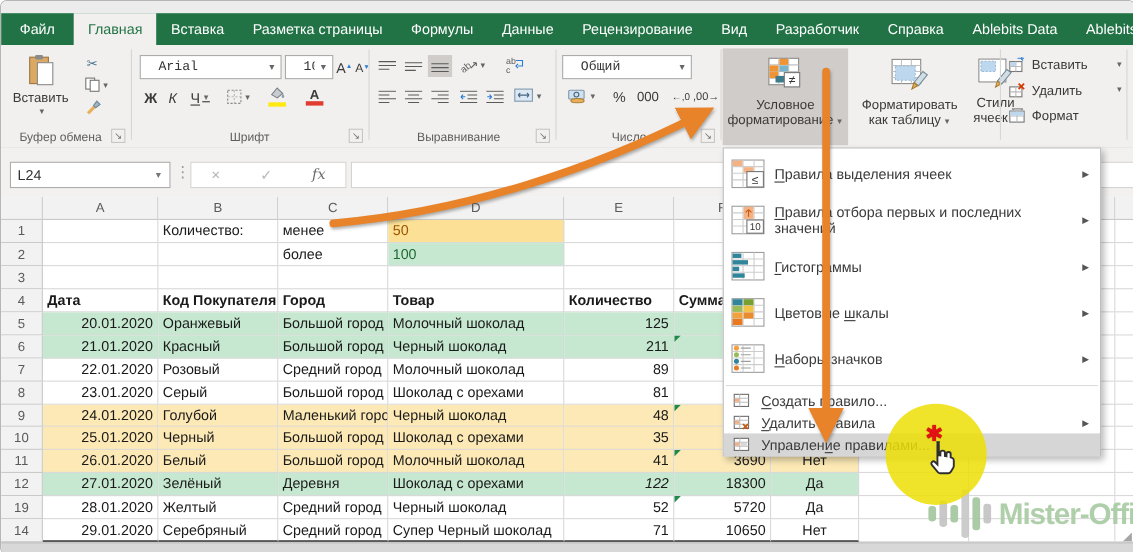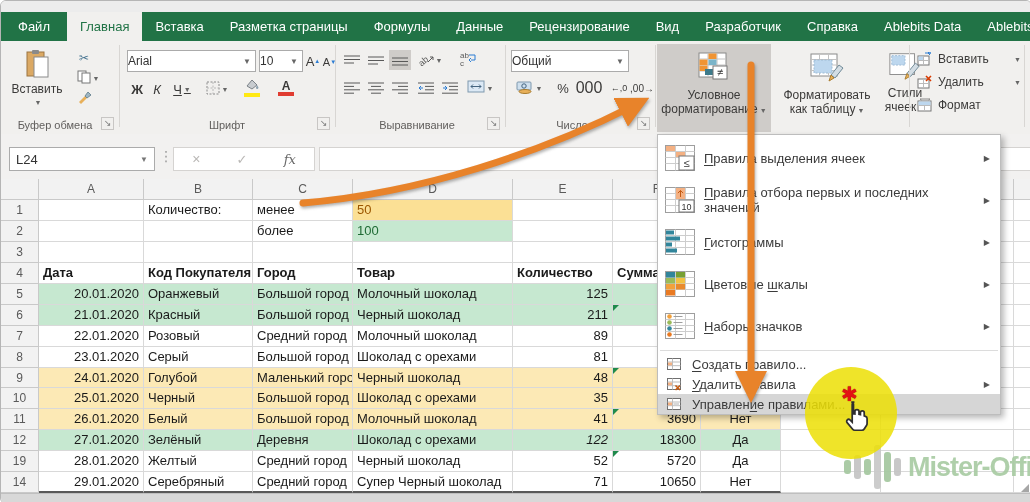--- a/index.html
+++ b/index.html
@@ -9,21 +9,21 @@
   .tabbar{position:absolute;left:0;top:11px;width:100%;height:29px;background:#217346;display:flex;align-items:stretch;}
   .tab{display:flex;align-items:center;padding:0 13px;font-size:13px;color:#fff;cursor:default;white-space:nowrap;}
   .tab.active{background:#f1f0ee;color:#217346;}
   .tab.file{padding:0 17px;}
   
   .ribbon{position:absolute;left:0;top:40px;width:100%;height:93px;background:#f1f0ee;border-bottom:1px solid #d2d0ce;font-size:12px;color:#444;}
   .vsep{position:absolute;top:4px;height:82px;width:1px;background:#d8d6d3;}
   .grouplabel{position:absolute;bottom:3px;font-size:11px;color:#605e5c;text-align:center;}
   .launcher{position:absolute;bottom:4px;font-size:9px;color:#7a7a7a;width:11px;height:11px;line-height:11px;text-align:center;border:1px solid #c8c6c4;}
   .combo{position:absolute;height:22px;background:#fff;border:1px solid #ababab;display:flex;align-items:center;font-size:12px;color:#333;box-sizing:border-box;}
-  .combo .cv{padding-left:0;flex:1;overflow:hidden;white-space:nowrap;}
+  .combo .cv{padding-left:16px;flex:1;overflow:hidden;white-space:nowrap;font-family:Liberation Mono, monospace;}
   .combo .ca{color:#666;font-size:8px;padding:0 4px;}
   .rbtn{position:absolute;display:flex;align-items:center;justify-content:center;color:#3b3a39;}
   .dd{font-size:7px;color:#666;margin-left:2px;}
   .pressed{background:#cfccc9;}
   .bigbtn{position:absolute;display:flex;flex-direction:column;align-items:center;font-size:12px;color:#3b3a39;line-height:14px;text-align:center;}
   .ulbar{display:block;height:4px;width:16px;margin-top:0px;}
   .cellsrow{position:absolute;display:flex;align-items:center;height:20px;font-size:12px;color:#3b3a39;}
   .cellsrow .ic{margin-right:5px;display:flex;}
   
   .fbar{position:absolute;left:0;top:133px;width:100%;height:45px;background:#f2f1f0;}
@@ -244,21 +244,21 @@
       <span><svg width="18" height="14" viewBox="0 0 18 14">
             <rect x="1" y="2" width="14" height="8" rx="1" fill="#cfe0ee" stroke="#7f98ad"></rect>
             <circle cx="8" cy="6" r="2.2" fill="none" stroke="#44647f"></circle>
             <ellipse cx="9" cy="11.5" rx="6" ry="2" fill="#e8b05a" stroke="#a97c2f"></ellipse>
           </svg></span>
         <span class="dd">▼</span>
     </div>
     <div class="rbtn" style="left:552px;top:37px;width:20px;height:20px;font-size:13px;">
         <span>%</span>
       </div>
-    <div class="rbtn" style="left:574px;top:37px;width:28px;height:20px;font-size:16px;">
+    <div class="rbtn" style="left:574px;top:37px;width:28px;height:20px;font-size:12px;">
         <span>000</span>
       </div>
     <div class="rbtn" style="left:608px;top:37px;width:20px;height:20px;font-size:9px;">
         <span>←,0</span>
       </div>
     <div class="rbtn" style="left:630px;top:37px;width:22px;height:20px;font-size:10px;">
         <span>,00→</span>
       </div>
     <div class="grouplabel" style="left:506px;width:130px;">Число</div>
     <div class="launcher" style="left:636px;">↘</div>

